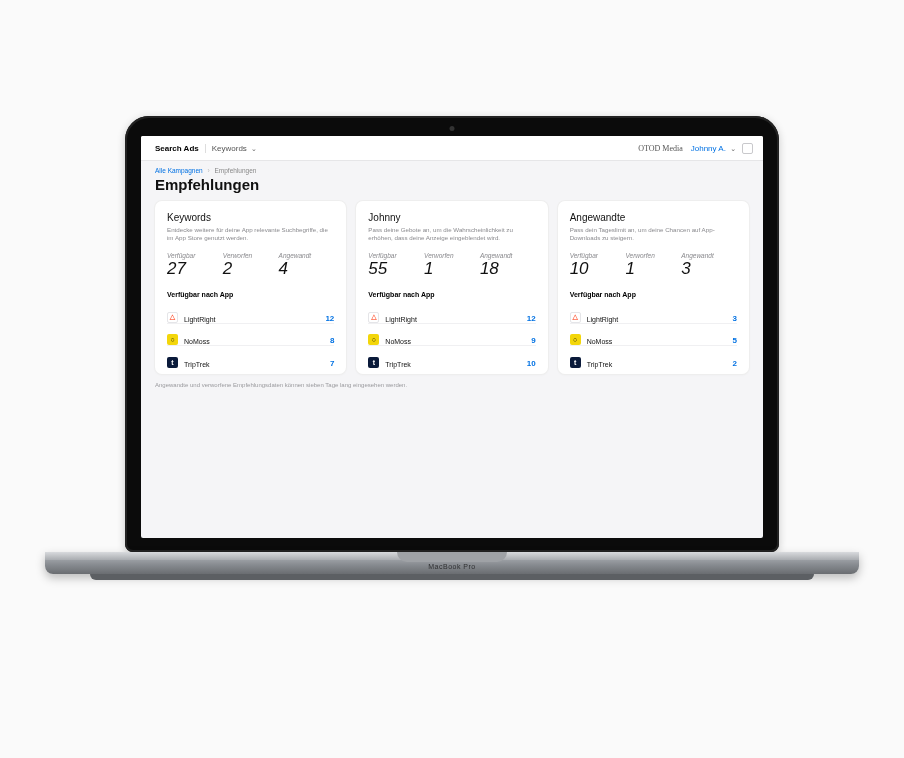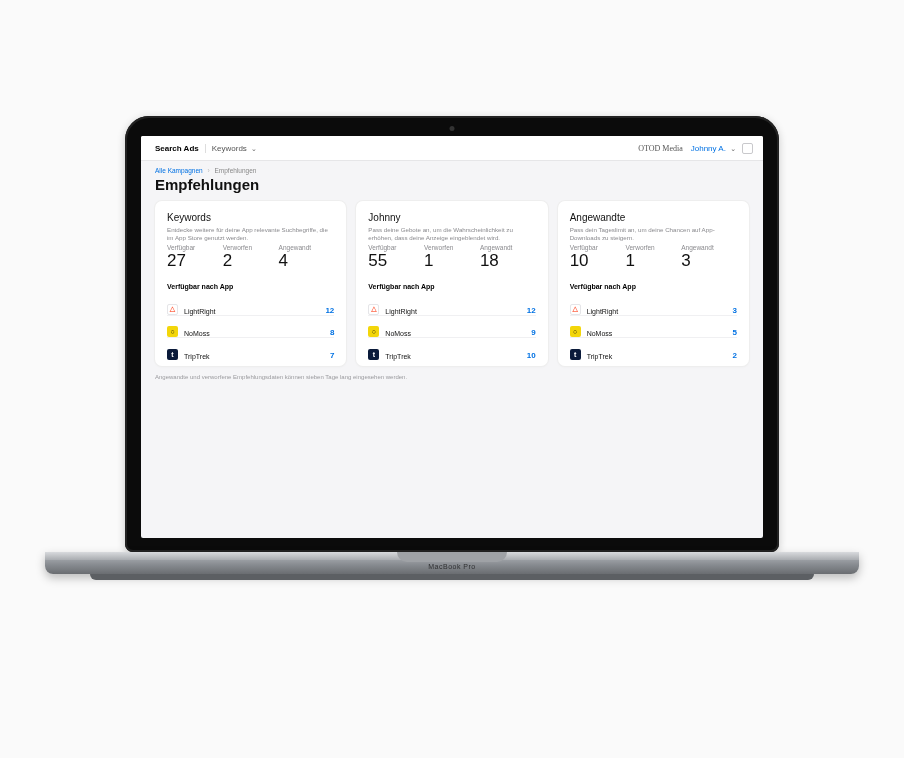--- a/index.html
+++ b/index.html
@@ -74,21 +74,21 @@
 
   .cards { display:flex; gap:10px; padding:0 14px; }
   .card {
     flex:1; background:#fff; border-radius:7px;
     box-shadow:0 0 0 1px #eee, 0 1px 3px rgba(0,0,0,.04);
     padding:11px 12px 6px; font-size:7px;
   }
   .card-title{ font-size:10px; font-weight:400; color:#111; margin-bottom:3px;}
   .card-desc{ color:#8a8a8e; font-size:6.2px; line-height:1.35; min-height:18px;}
 
-  .stats{ display:flex; margin-top:0; gap:0;}
+  .stats{ display:flex; margin-top:8px; gap:0;font-style:italic;}
   .stat{ flex:1;}
   .stat-l{ color:#8a8a8e; font-size:6.5px;}
   .stat-v{ font-size:17px; font-weight:400; color:#111; line-height:1.1; margin-top:1px;}
 
   .sub{ font-weight:700; font-size:7px; margin-top:12px; margin-bottom:4px;}
 
   .row{ display:flex; align-items:flex-end; height:22px; border-bottom:1px solid #f0f0f2;}
   .row:last-child{ border-bottom:none;}
   .ic{ width:11px; height:11px; border-radius:2px; margin-right:6px; display:flex;align-items:center;justify-content:center;font-size:7px;font-weight:700;}
   .ic-light{ background:#fff; border:1px solid #e5e5e8; color:#ff6a4d;}

